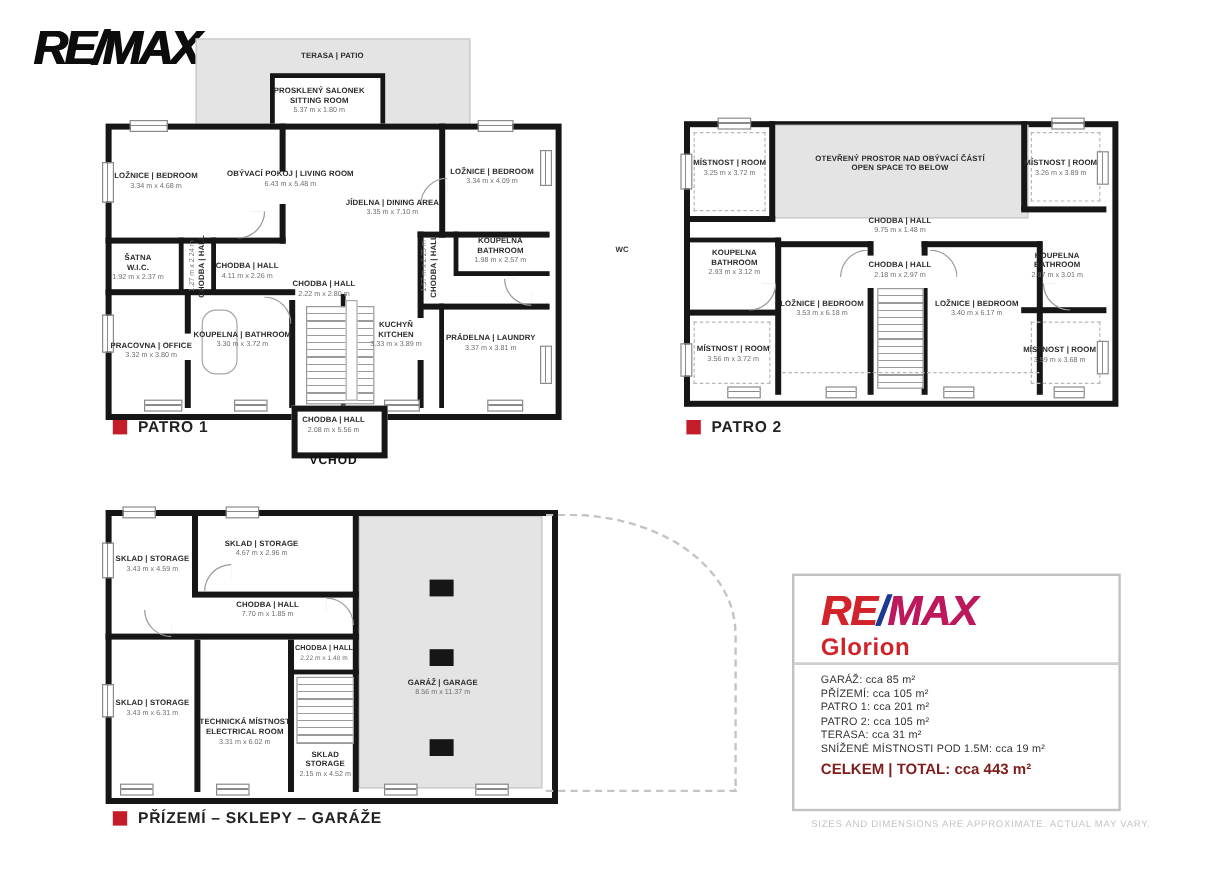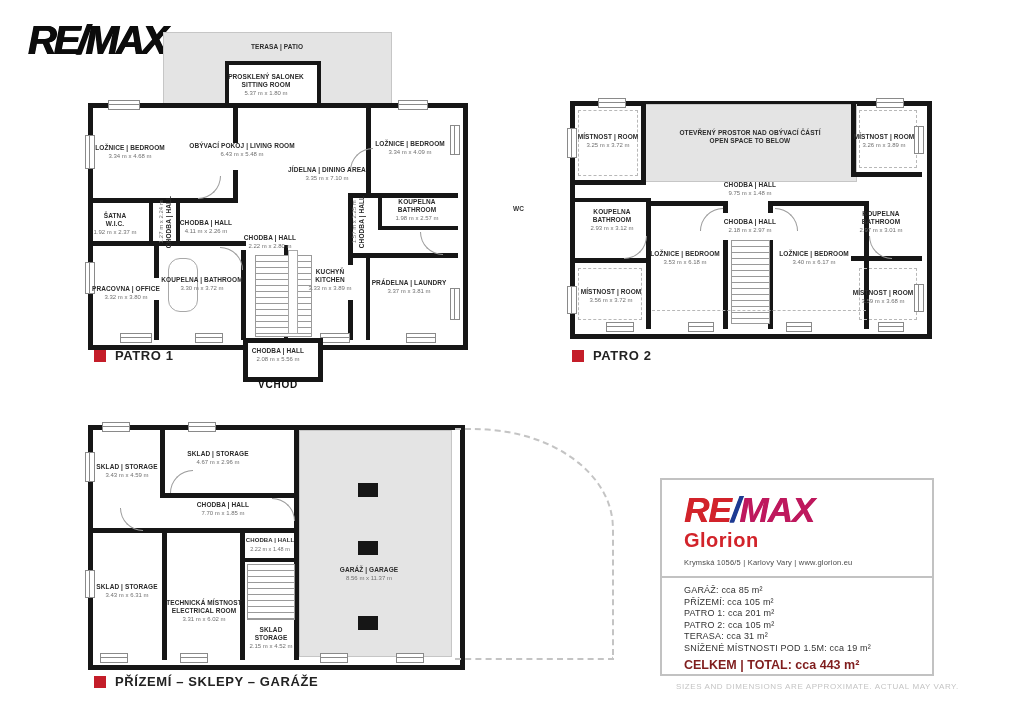--- a/index.html
+++ b/index.html
@@ -347,21 +347,20 @@
 <div class="floor-tag" style="left:94px;top:674px">
   <span class="tag-sq"></span>
   <span>PŘÍZEMÍ – SKLEPY – GARÁŽE</span>
 </div>
 
 <div class="info-box">
   <div class="info-logo-line">
     <span class="info-remax re">RE</span><span class="info-remax slash">/</span><span class="info-remax max">MAX</span>
   </div>
   <div class="info-office">Glorion</div>
-  <div class="info-address">Krymská 1056/5 | Karlovy Vary | www.glorion.eu</div>
   <div class="info-divider"></div>
   <div class="info-divider"></div>
   <div class="info-areas">
     <div>GARÁŽ: cca 85 m²</div>
     <div>PŘÍZEMÍ: cca 105 m²</div>
     <div>PATRO 1: cca 201 m²</div>
     <div>PATRO 2: cca 105 m²</div>
     <div>TERASA: cca 31 m²</div>
     <div>SNÍŽENÉ MÍSTNOSTI POD 1.5M: cca 19 m²</div>
   </div>

